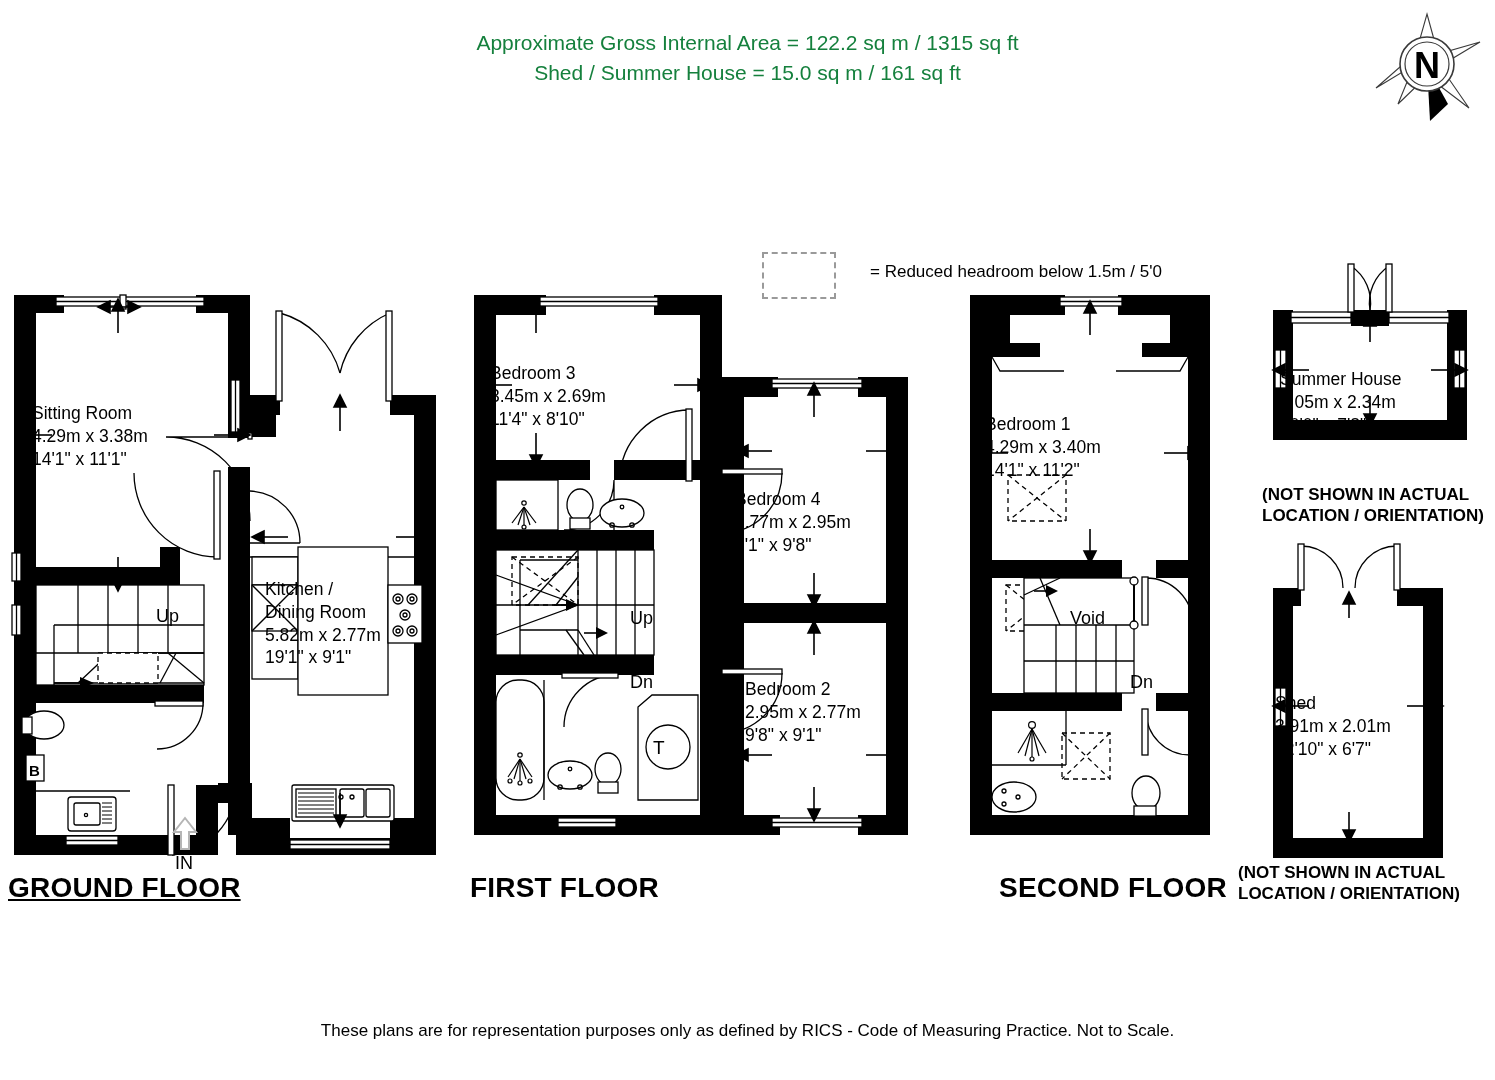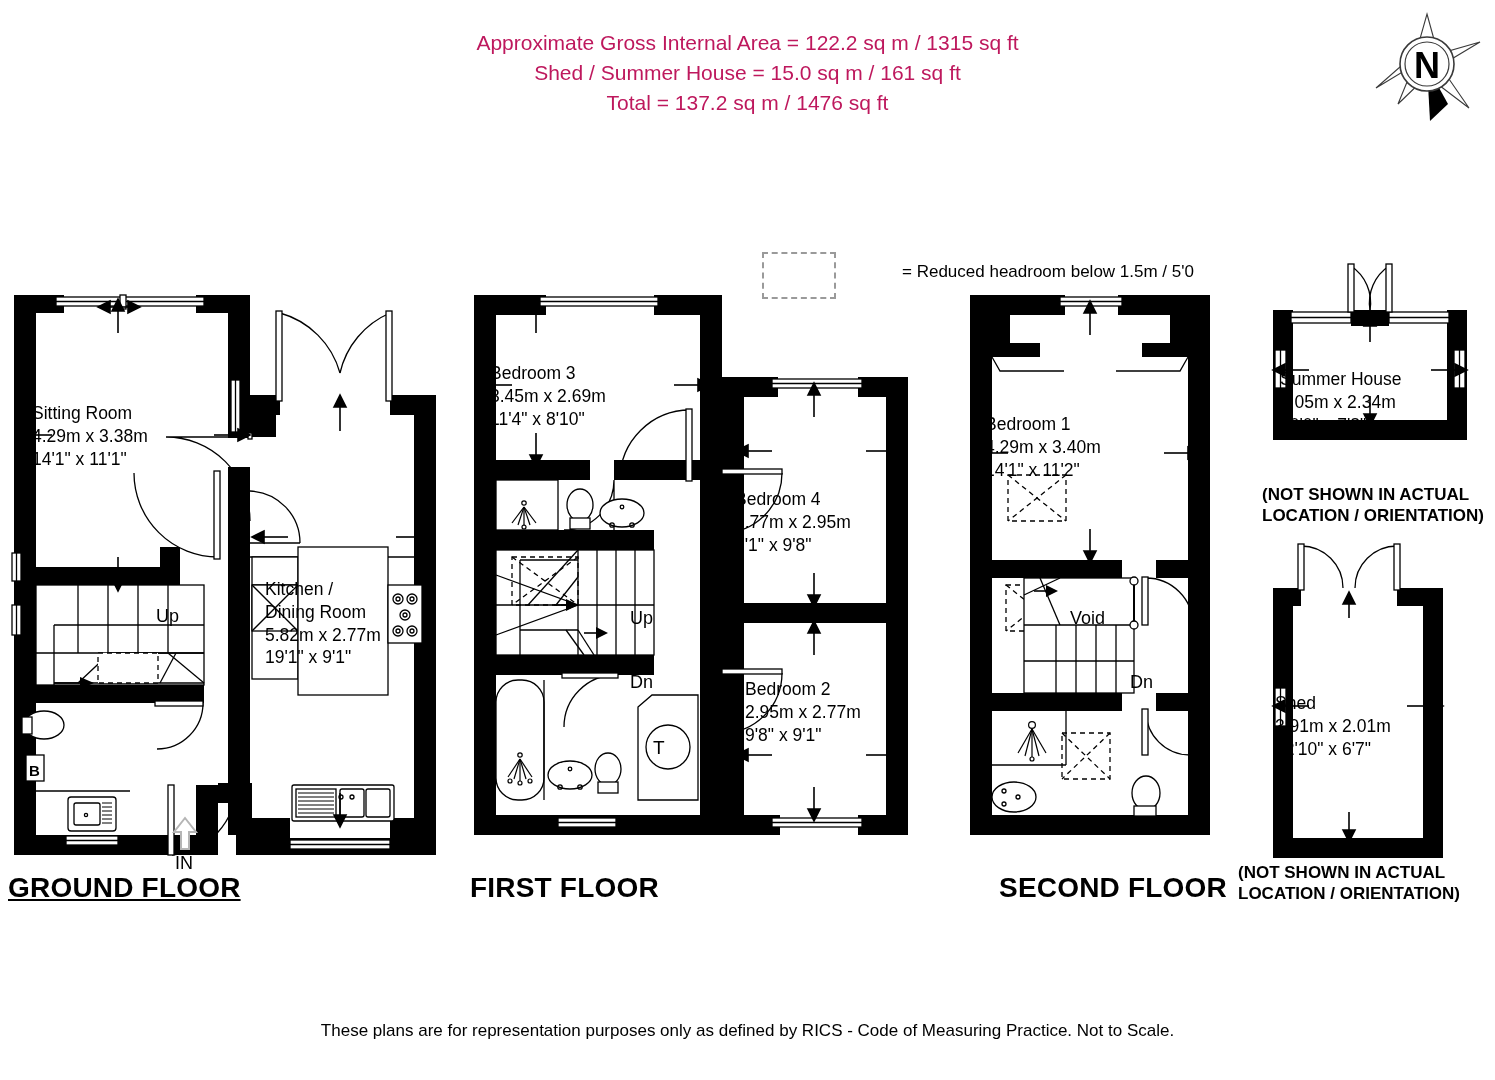--- a/index.html
+++ b/index.html
@@ -1,45 +1,44 @@
 <!DOCTYPE html>
 <html><head>
 <meta charset="utf-8">
 <style>
   html,body{margin:0;padding:0;background:#ffffff;}
   body{width:1495px;height:1080px;position:relative;overflow:hidden;
        font-family:"Liberation Sans","DejaVu Sans",sans-serif;color:#000;}
   .abs{position:absolute;}
   
   #header{left:0;top:28px;width:1495px;text-align:center;line-height:1.42;}
-  #header div{font-size:21px;color:#be185d;}
+  #header div{font-size:21px;color:#15803d;}
   
   #compass{left:1368px;top:8px;width:118px;height:115px;}
   #legend-box{left:762px;top:252px;width:74px;height:47px;
        border:2px dashed #9a9a9a;box-sizing:border-box;}
-  #legend-text{left:870px;top:262px;font-size:17px;white-space:nowrap;margin-left:32px;}
+  #legend-text{left:870px;top:262px;font-size:17px;white-space:nowrap;}
   
   .floor-title{font-size:28px;font-weight:bold;letter-spacing:0.2px;white-space:nowrap;}
   .note{font-size:17px;font-weight:bold;line-height:1.25;white-space:nowrap;}
   
   .rlabel{text-align:left;line-height:1.3;font-size:17.5px;white-space:nowrap;}
   .rlabel .n{display:block;}
   .tag{font-size:18px;}
   
   #footer{left:0;top:1016px;width:1495px;text-align:center;line-height:1.75;}
   #footer div{font-size:17px;}
   svg{display:block;overflow:visible;}
 </style>
 </head>
 <body>
 
 <div id="header" class="abs">
   <div>Approximate Gross Internal Area = 122.2 sq m / 1315 sq ft</div>
   <div>Shed / Summer House = 15.0 sq m / 161 sq ft</div>
-  <div>Total = 137.2 sq m / 1476 sq ft</div>
 </div>
 
 <div id="compass" class="abs">
   <svg width="118" height="115" viewBox="0 0 118 115">
     <g fill="#ffffff" stroke="#3a3a3a" stroke-width="1.1">
       <polygon points="59,6 70,46 112,34 72,58 101,100 59,68 30,96 46,57 8,80 48,45"></polygon>
     </g>
     <polygon points="59,58 80,96 62,113" fill="#000000"></polygon>
     <circle cx="59" cy="56" r="27" fill="#ffffff" stroke="#3a3a3a" stroke-width="1.6"></circle>
     <circle cx="59" cy="56" r="22" fill="#ffffff" stroke="#3a3a3a" stroke-width="1.2"></circle>

